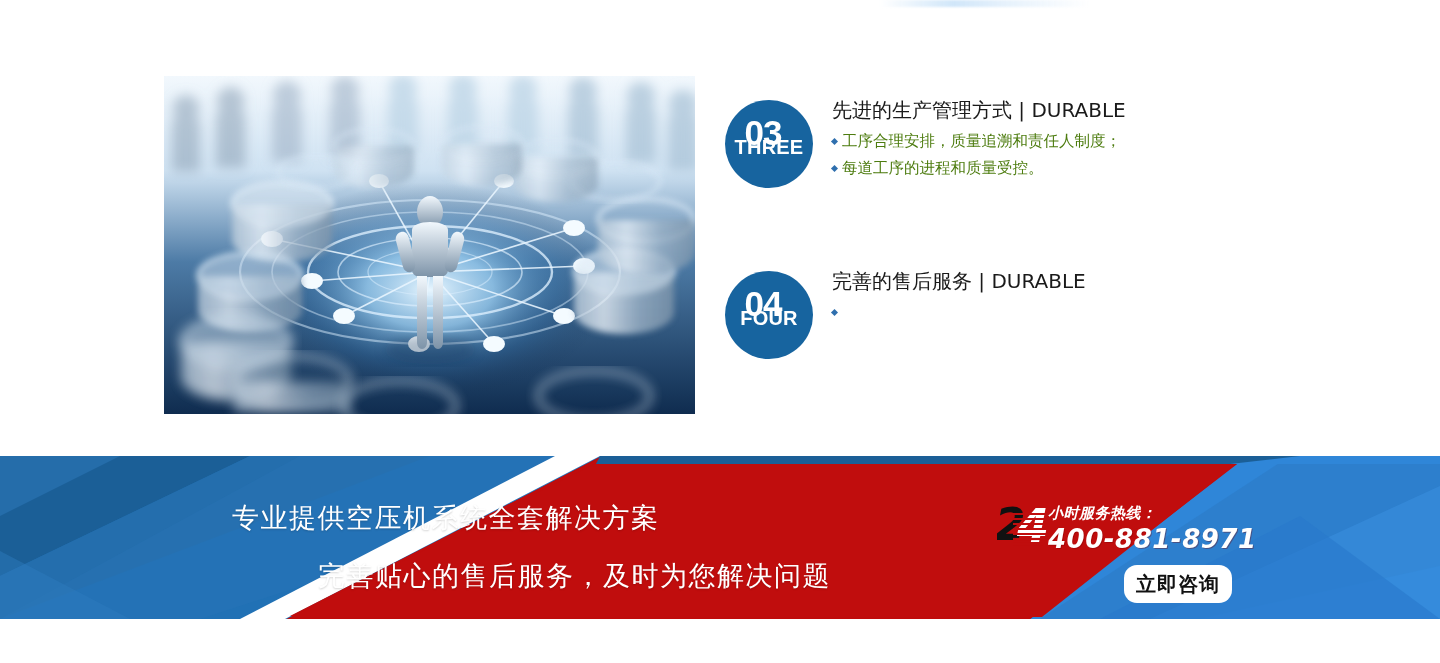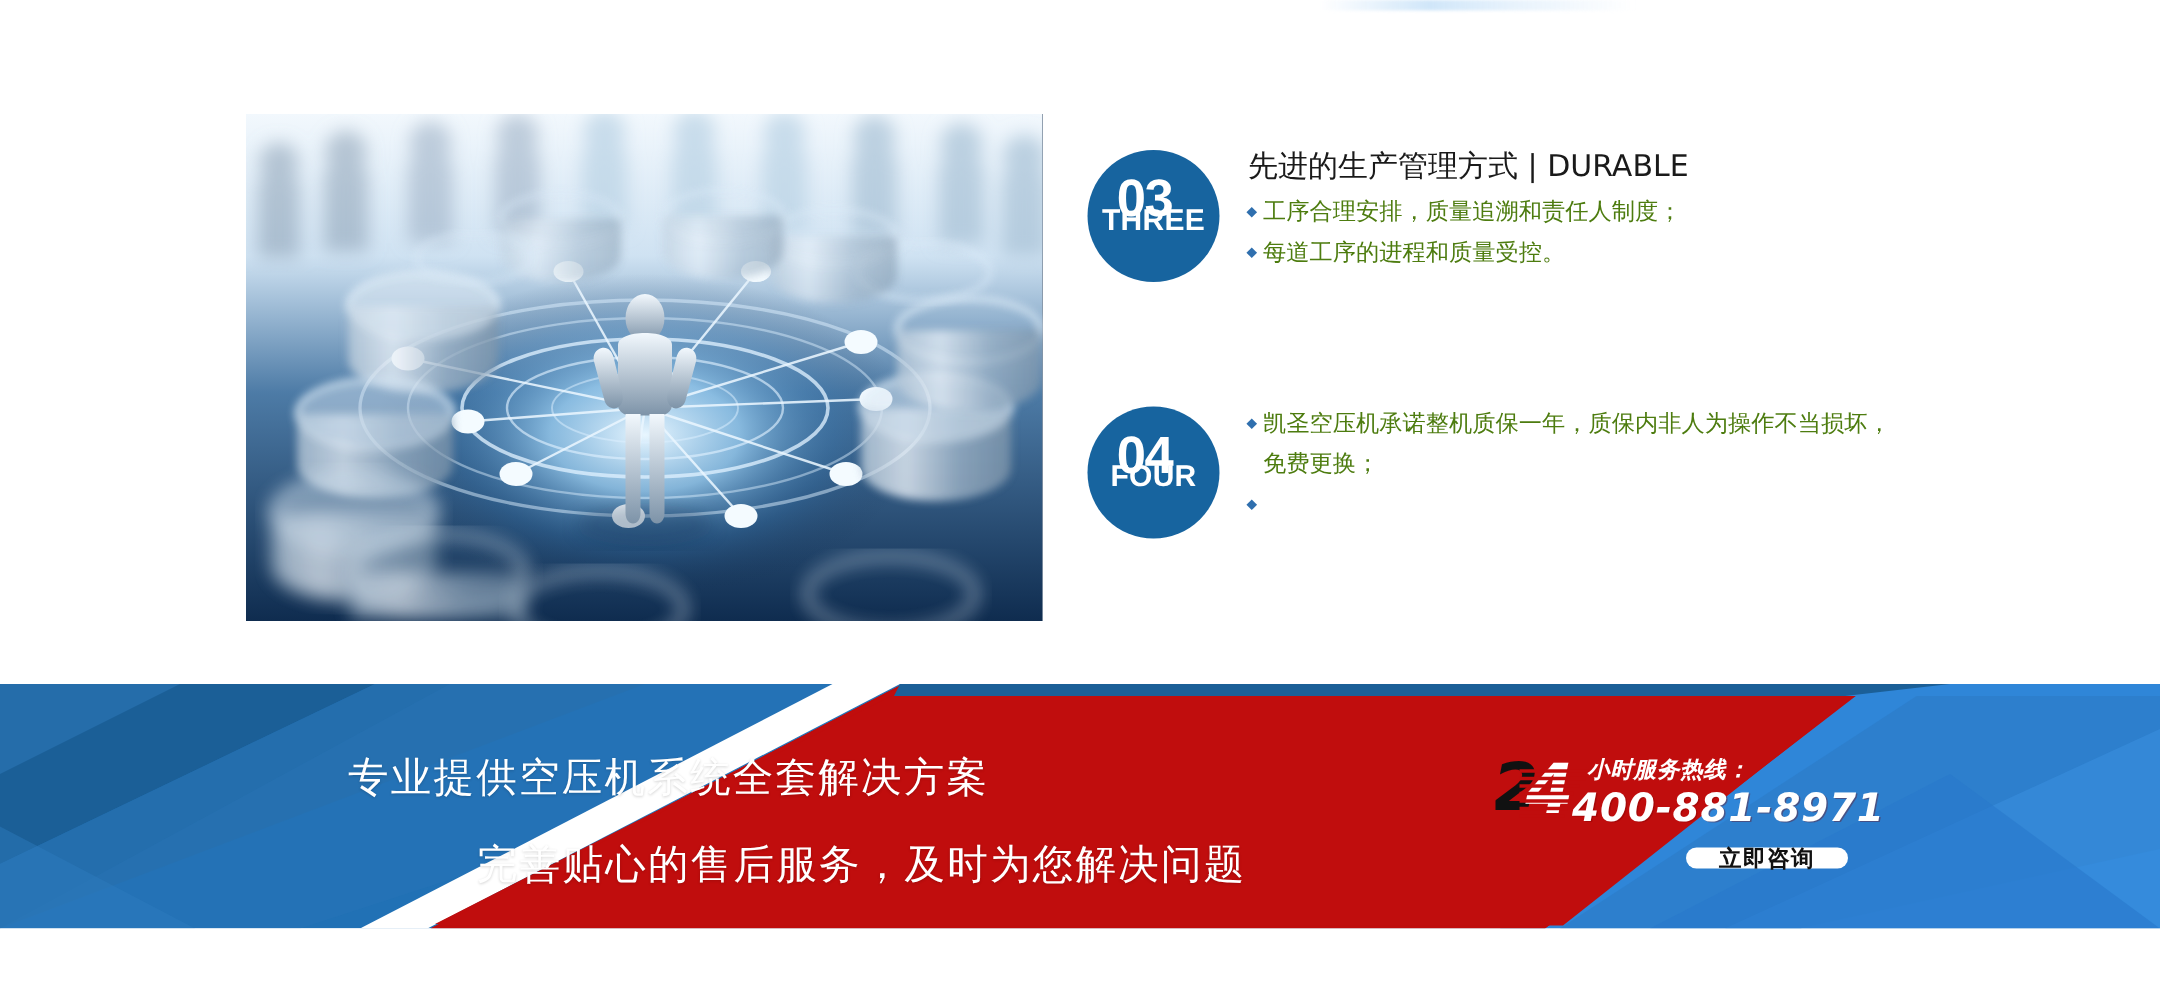--- a/index.html
+++ b/index.html
@@ -87,36 +87,36 @@
 
   .hot-24{
     position:absolute; left:997px; top:500px; width:70px; height:50px;
   }
   .hot-24 svg{ display:block; }
 
   .hot-label{
     position:absolute; left:1048px; top:504px;
     color:#ffffff; font-style:italic; font-weight:700;
     font-family:"DejaVu Sans","Liberation Sans",sans-serif;
-    font-size:15px; letter-spacing:.5px; white-space:nowrap;margin-left:10px;
+    font-size:15px; letter-spacing:.5px; white-space:nowrap;
   }
   .hot-num{
     position:absolute; left:1048px; top:524px;
     color:#ffffff; font-style:italic; font-weight:700;
     font-family:"DejaVu Sans","Liberation Sans",sans-serif;
     font-size:26px; letter-spacing:.5px; white-space:nowrap;
     text-shadow:1px 1px 0 rgba(120,0,0,.35);
   }
   .cta{
     position:absolute; left:1124px; top:565px;
-    width:108px; height:14px; border-radius:13px;
+    width:108px; height:38px; border-radius:13px;
     background:#ffffff; color:#111111;
     display:flex; align-items:center; justify-content:center;
     font-family:"DejaVu Sans","Liberation Sans",sans-serif;
-    font-weight:700; font-size:15px; letter-spacing:1px;
+    font-weight:700; font-size:20px; letter-spacing:1px;
     cursor:pointer;
   }
 </style>
 </head>
 <body>
 
 <div id="page">
 
   <div class="top-remnant"></div>
 
@@ -333,25 +333,22 @@
       </div>
     </div>
   </div>
 
   <div class="feature f4">
     <div class="badge">
       <div class="num">04</div>
       <div class="word">FOUR</div>
     </div>
     <div class="ftext">
+      <div class="ftitle">完善的售后服务 | DURABLE</div>
       <div class="flines">
-        <div class="fline">
-          <span class="dia"></span>
-          <span>凯圣空压机承诺整机质保一年，质保内非人为操作不当损坏，免费更换；</span>
-        </div>
         <div class="fline">
           <span class="dia"></span>
         </div>
       </div>
     </div>
   </div>
 
   <div class="banner">
     <svg viewBox="0 0 1440 163" xmlns="http://www.w3.org/2000/svg" preserveAspectRatio="none">
 

